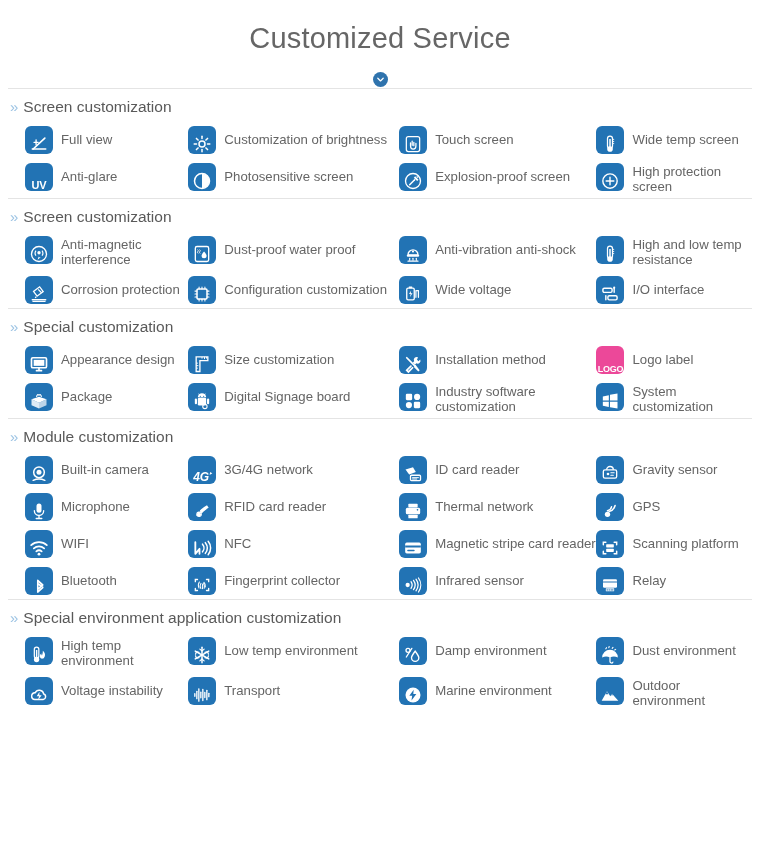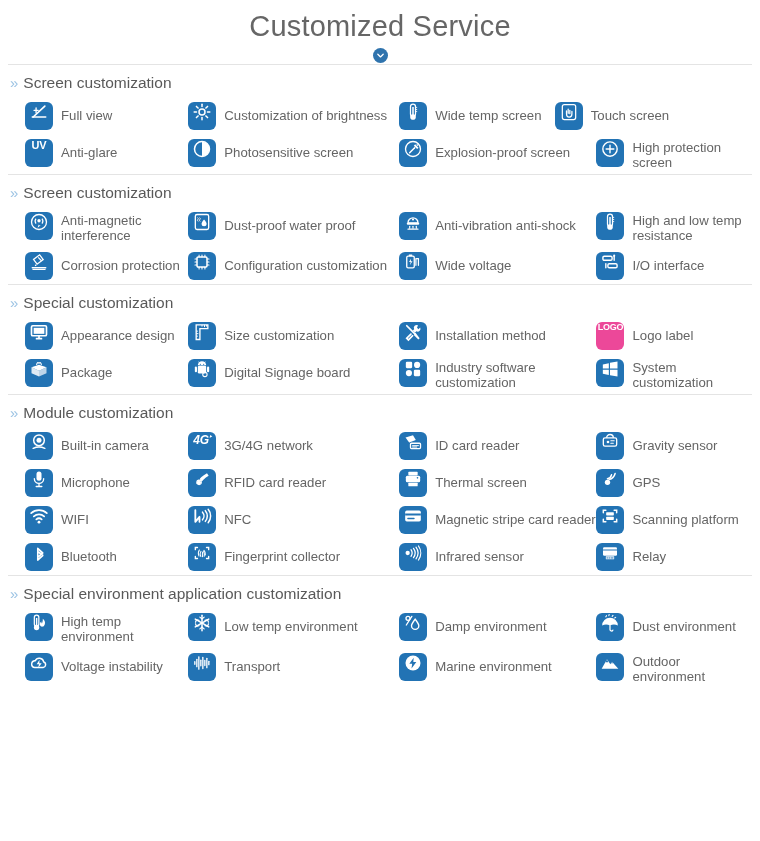--- a/index.html
+++ b/index.html
@@ -24,21 +24,21 @@
     position: relative;
     padding-top: 6px;
     text-align: center;
   }
   .page-title {
     font-size: 29px;
     font-weight: 400;
     color: #666666;
     letter-spacing: 0.2px;
     line-height: 40px;
-    margin: 0;
+    margin: 12px;
   }
   .expand-badge {
     display: inline-flex;
     align-items: center;
     justify-content: center;
     width: 15px;
     height: 15px;
     border-radius: 50%;
     background: #2f73ad;
     margin-top: 2px;
@@ -93,21 +93,21 @@
   .item.c2 { width: 203px; }
   .item.c3 { width: 160px; }
 
   .ico {
     flex: 0 0 auto;
     width: 28px;
     height: 28px;
     border-radius: 6px;
     background: #2273b4;
     display: flex;
-    align-items: flex-start;
+    align-items: flex-end;
     justify-content: center;
     margin-top: 1px;
   }
   .ico svg { display: block; }
   .ico-label {
     color: #ffffff;
     font-size: 9px;
     font-weight: 700;
     letter-spacing: -0.2px;
     font-family: "Liberation Sans", sans-serif;
@@ -171,43 +171,43 @@
                     <path d="M18.6 12 H21.4"></path>
                     <path d="M5.3 5.3 L7.3 7.3"></path>
                     <path d="M16.7 16.7 L18.7 18.7"></path>
                     <path d="M18.7 5.3 L16.7 7.3"></path>
                     <path d="M7.3 16.7 L5.3 18.7"></path>
                   </g>
                 </svg>
               </div>
               <div class="lbl one">Customization of brightness</div>
             </div>
+            <div class="item c2">
+              <div class="ico" style="background: rgb(34, 115, 180);">
+                <svg width="20" height="20" viewBox="0 0 24 24">
+                  <rect x="4" y="3" width="16" height="18" rx="2.4" fill="none" stroke="#ffffff" stroke-width="1.5"></rect>
+                  <path d="M11 8.5 v5 M9 10.5 v3.5 M13 10 v4 M9 14 q0 4 3.2 4 q3.3 0 3.3-3.6 v-3.2" fill="none" stroke="#ffffff" stroke-width="1.5" stroke-linecap="round"></path>
+                </svg>
+              </div>
+              <div class="lbl one">Touch screen</div>
+            </div>
             <div class="item c3">
               <div class="ico" style="background: rgb(34, 115, 180);">
                 <svg width="20" height="20" viewBox="0 0 24 24">
                   <rect x="9" y="2.5" width="6" height="15" rx="3" fill="none" stroke="#ffffff" stroke-width="1.5"></rect>
                   <circle cx="12" cy="18" r="3.4" fill="#ffffff"></circle>
                   <rect x="11.1" y="6" width="1.8" height="11" fill="#ffffff"></rect>
                   <g stroke="#ffffff" stroke-width="1">
                     <path d="M15 6.5 h2"></path>
                     <path d="M15 9 h2"></path>
                     <path d="M15 11.5 h2"></path>
                   </g>
                 </svg>
               </div>
               <div class="lbl one">Wide temp screen</div>
-            </div>
-            <div class="item c2">
-              <div class="ico" style="background: rgb(34, 115, 180);">
-                <svg width="20" height="20" viewBox="0 0 24 24">
-                  <rect x="4" y="3" width="16" height="18" rx="2.4" fill="none" stroke="#ffffff" stroke-width="1.5"></rect>
-                  <path d="M11 8.5 v5 M9 10.5 v3.5 M13 10 v4 M9 14 q0 4 3.2 4 q3.3 0 3.3-3.6 v-3.2" fill="none" stroke="#ffffff" stroke-width="1.5" stroke-linecap="round"></path>
-                </svg>
-              </div>
-              <div class="lbl one">Touch screen</div>
             </div>
           </div>
           <div class="row">
             <div class="item c0">
               <div class="ico" style="background: rgb(34, 115, 180);">
                 <span class="ico-label uv">UV</span>
               </div>
               <div class="lbl one">Anti-glare</div>
             </div>
             <div class="item c1">
@@ -542,21 +542,21 @@
             </div>
             <div class="item c2">
               <div class="ico" style="background: rgb(34, 115, 180);">
                 <svg width="20" height="20" viewBox="0 0 24 24">
                   <rect x="6.4" y="3.4" width="11.2" height="4.4" rx="0.8" fill="#ffffff"></rect>
                   <rect x="3.4" y="8" width="17.2" height="8" rx="1.8" fill="#ffffff"></rect>
                   <rect x="6.4" y="16.4" width="11.2" height="4.4" rx="0.8" fill="#ffffff"></rect>
                   <circle cx="17.4" cy="10.6" r="1" fill="#2273b4"></circle>
                 </svg>
               </div>
-              <div class="lbl one">Thermal screen</div>
+              <div class="lbl one">Thermal network</div>
             </div>
             <div class="item c3">
               <div class="ico" style="background: rgb(34, 115, 180);">
                 <svg width="20" height="20" viewBox="0 0 24 24">
                   <circle cx="9" cy="16" r="3.2" fill="#ffffff"></circle>
                   <path d="M11.6 13 a8 8 0 0 0 -0.2 -0.2" fill="none"></path>
                   <path d="M11.4 12.8 A6.6 6.6 0 0 0 11.4 6" fill="none" stroke="#ffffff" stroke-width="1.8" stroke-linecap="round" transform="rotate(45 11.4 9.4)"></path>
                   <path d="M14.6 14.2 A10 10 0 0 0 14.6 4" fill="none" stroke="#ffffff" stroke-width="1.8" stroke-linecap="round" transform="rotate(45 14.6 9)"></path>
                 </svg>
               </div>

